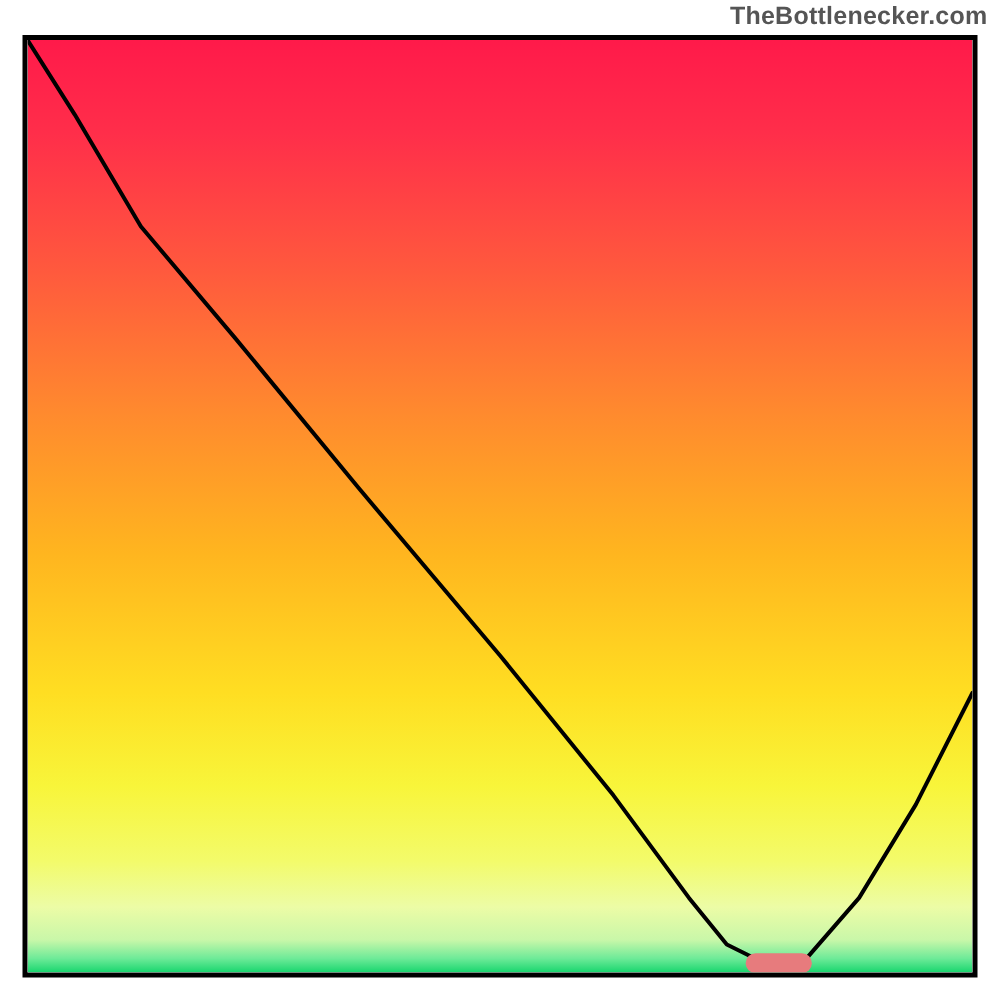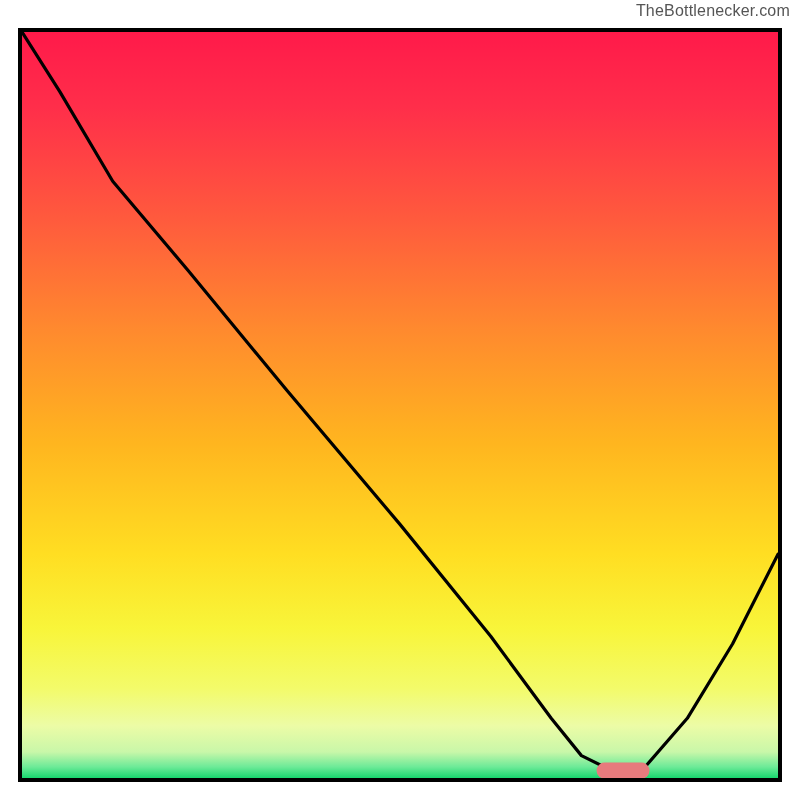--- a/index.html
+++ b/index.html
@@ -12,22 +12,22 @@
   }
   .outer {
     position: relative;
     width: 800px;
     height: 800px;
   }
   .watermark {
     position: absolute;
     top: 2px;
     right: 10px;
-    font-size: 16px;
-    font-weight: 400;
+    font-size: 20px;
+    font-weight: 700;
     color: #555;
     letter-spacing: 0.2px;
   }
   .plot-border {
     position: absolute;
     left: 18px;
     top: 28px;
     width: 764px;
     height: 754px;
     border: 4px solid #000;

